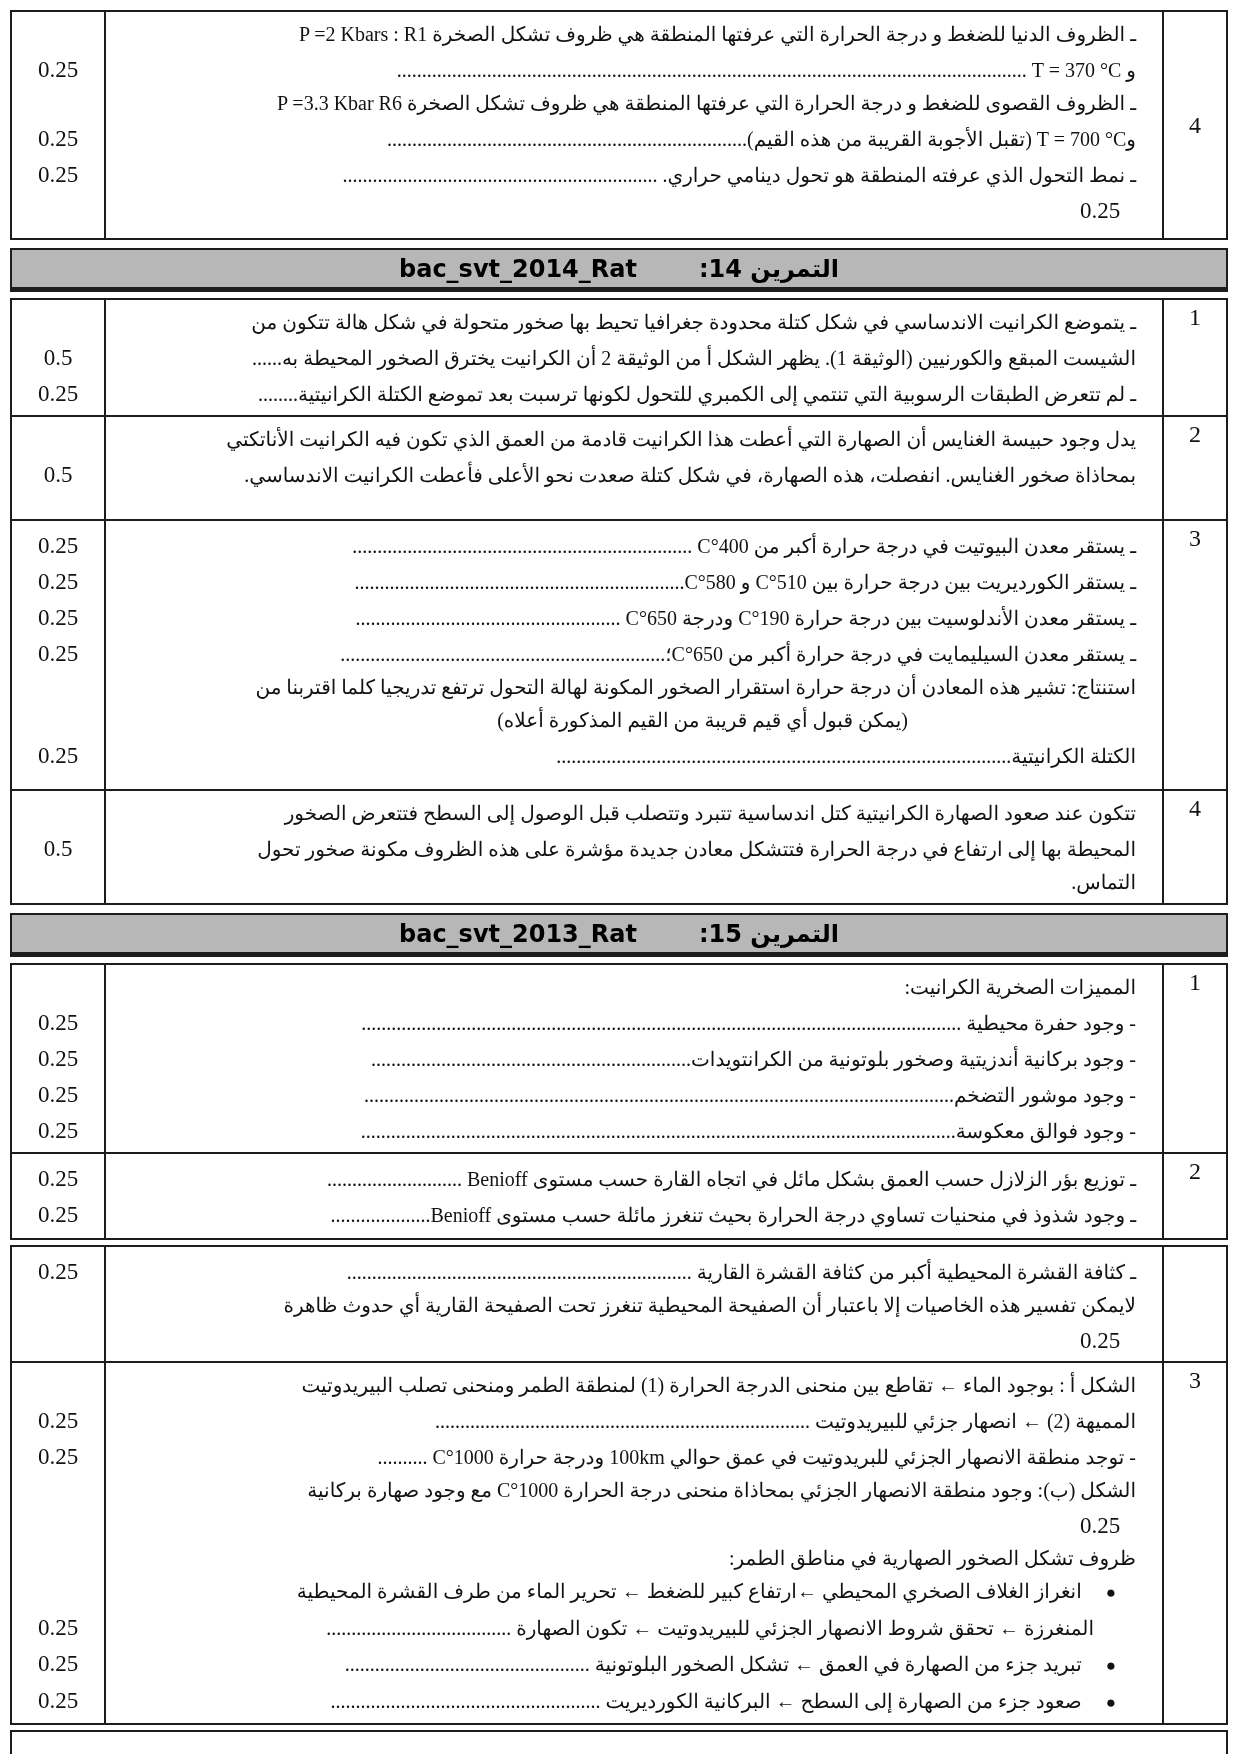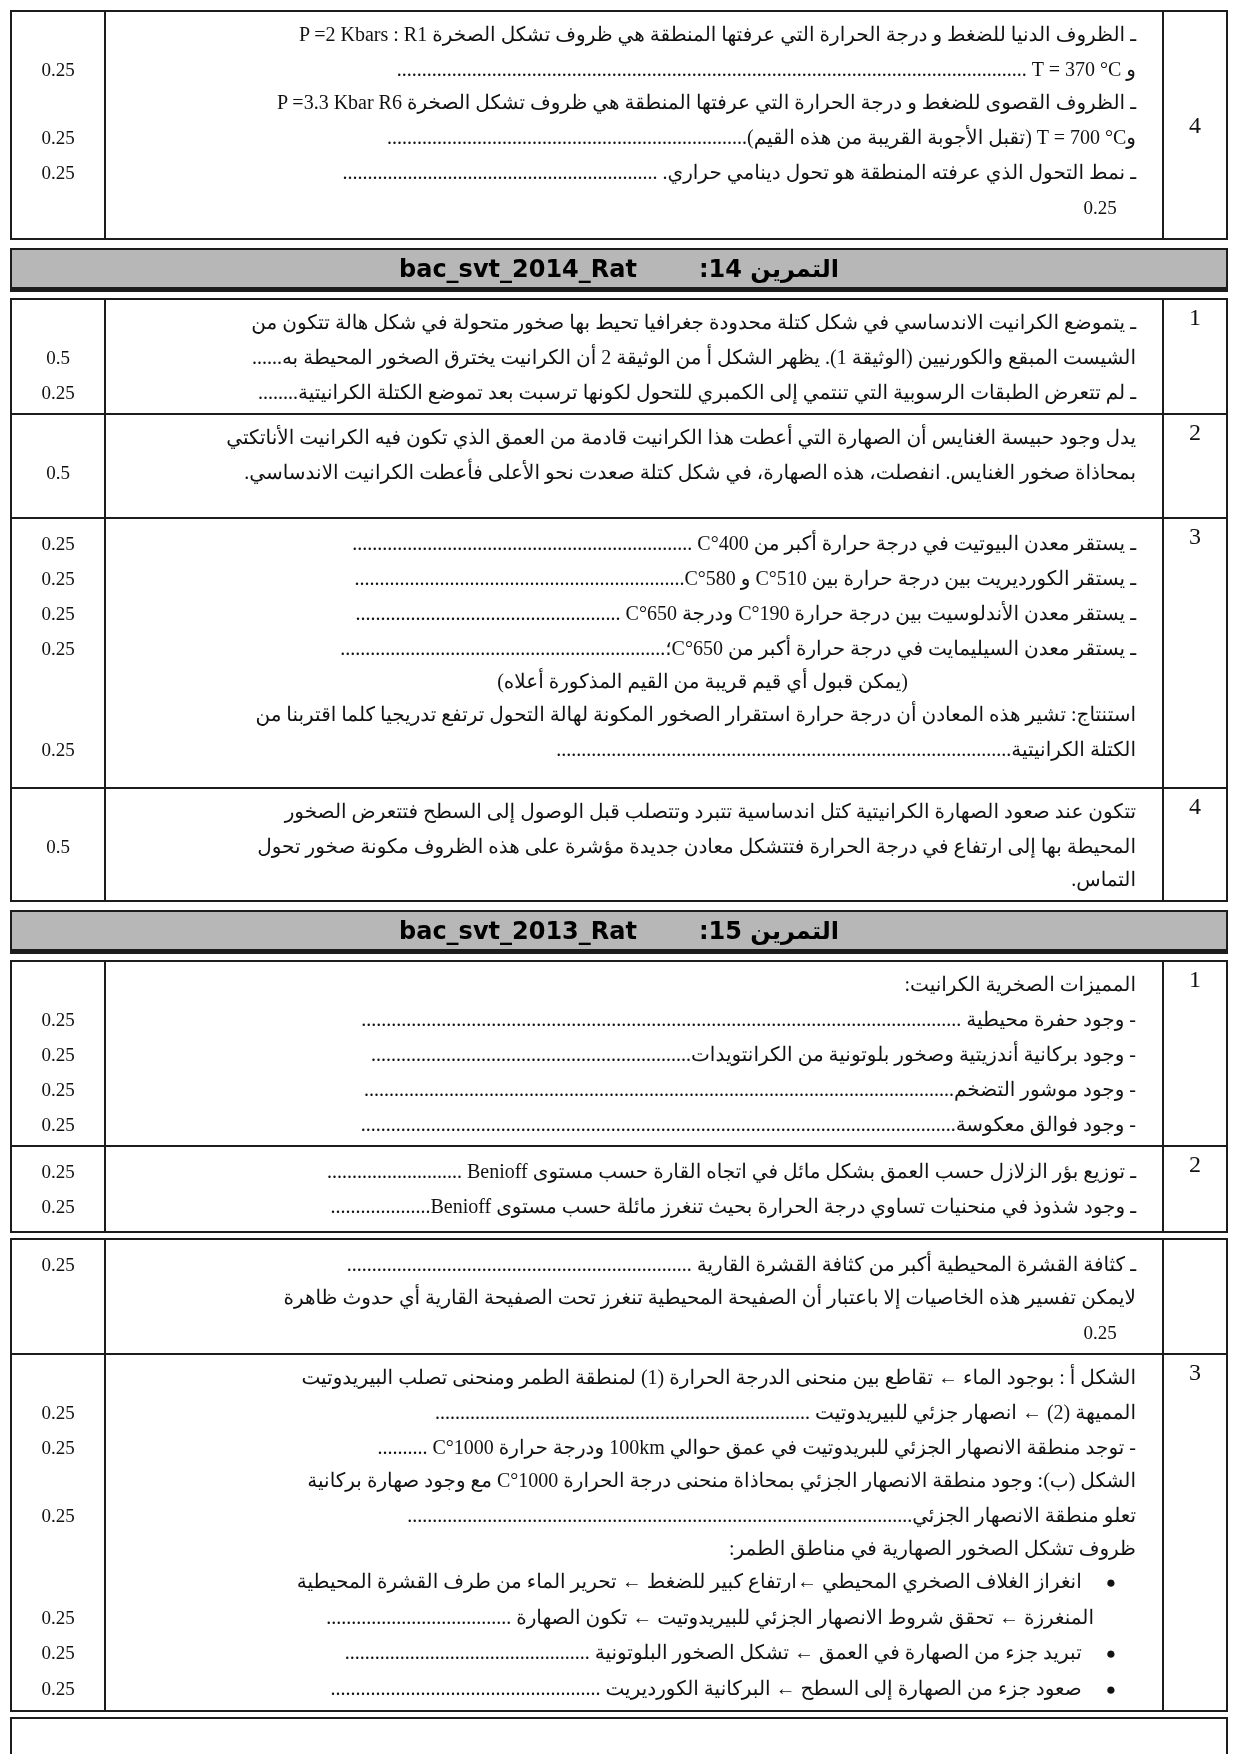--- a/index.html
+++ b/index.html
@@ -27,21 +27,21 @@
   }
   .numcell.nc-center{align-items:center;padding-top:0;}
   .lines{flex:1;position:relative;padding:6px 0 4px;}
   .lines::after{
     content:"";position:absolute;left:92px;top:0;bottom:0;width:2px;
     background:var(--border);
   }
   .line{display:flex;align-items:baseline;min-height:33px;line-height:33px;font-size:20px;}
   .bmark{padding-left:14px;padding-right:2px;font-size:17px;}
   .ltext{flex:1;padding-right:10px;padding-left:14px;overflow-wrap:anywhere;}
-  .score{flex:0 0 92px;text-align:center;font-size:19px;padding-top:2px;}
+  .score{flex:0 0 92px;text-align:center;font-size:23px;padding-top:2px;}
   .line.mid{padding-right:228px;}
   .line.cont{padding-right:42px;}
   .line.blt{padding-right:44px;}
   .hdr{
     height:37px;margin:8px 0 6px;
     background:var(--header_bg);
     border:2px solid var(--border);
     border-bottom:5px solid var(--border);
     display:flex;align-items:center;justify-content:center;gap:62px;
     font-family:"DejaVu Sans","Liberation Sans",sans-serif;
@@ -165,29 +165,29 @@
             <span class="ltext">ـ يستقر معدن الأندلوسيت بين درجة حرارة  190°C ودرجة 650°C .....................................................</span>
             <span class="score">0.25</span>
           </div>
 
           <div class="line">
             <span class="bmark"></span>
             <span class="ltext">ـ يستقر معدن السيليمايت في درجة حرارة أكبر من 650°C؛.................................................................</span>
             <span class="score">0.25</span>
           </div>
 
+          <div class="line">
+            <span class="bmark"></span>
+            <span class="ltext">استنتاج: تشير هذه المعادن أن درجة حرارة استقرار الصخور المكونة لهالة التحول ترتفع تدريجيا كلما اقتربنا من</span>
+            <span class="score"></span>
+          </div>
+
           <div class="line mid">
             <span class="bmark"></span>
             <span class="ltext">(يمكن قبول أي قيم قريبة من القيم المذكورة أعلاه)</span>
-            <span class="score"></span>
-          </div>
-
-          <div class="line">
-            <span class="bmark"></span>
-            <span class="ltext">استنتاج: تشير هذه المعادن أن درجة حرارة استقرار الصخور المكونة لهالة التحول ترتفع تدريجيا كلما اقتربنا من</span>
             <span class="score"></span>
           </div>
 
           <div class="line">
             <span class="bmark"></span>
             <span class="ltext">الكتلة الكرانيتية...........................................................................................</span>
             <span class="score">0.25</span>
           </div>
         </div>
     </div>
@@ -322,21 +322,20 @@
           </div>
 
           <div class="line">
             <span class="bmark"></span>
             <span class="ltext">الشكل (ب): وجود منطقة الانصهار الجزئي بمحاذاة منحنى درجة الحرارة 1000°C مع وجود صهارة بركانية</span>
             <span class="score"></span>
           </div>
 
           <div class="line">
             <span class="bmark"></span>
-            <span class="ltext">تعلو منطقة الانصهار الجزئي.....................................................................................................</span>
             <span class="score">0.25</span>
           </div>
 
           <div class="line">
             <span class="bmark"></span>
             <span class="ltext">ظروف تشكل الصخور الصهارية في مناطق الطمر:</span>
             <span class="score"></span>
           </div>
 
           <div class="line blt">

